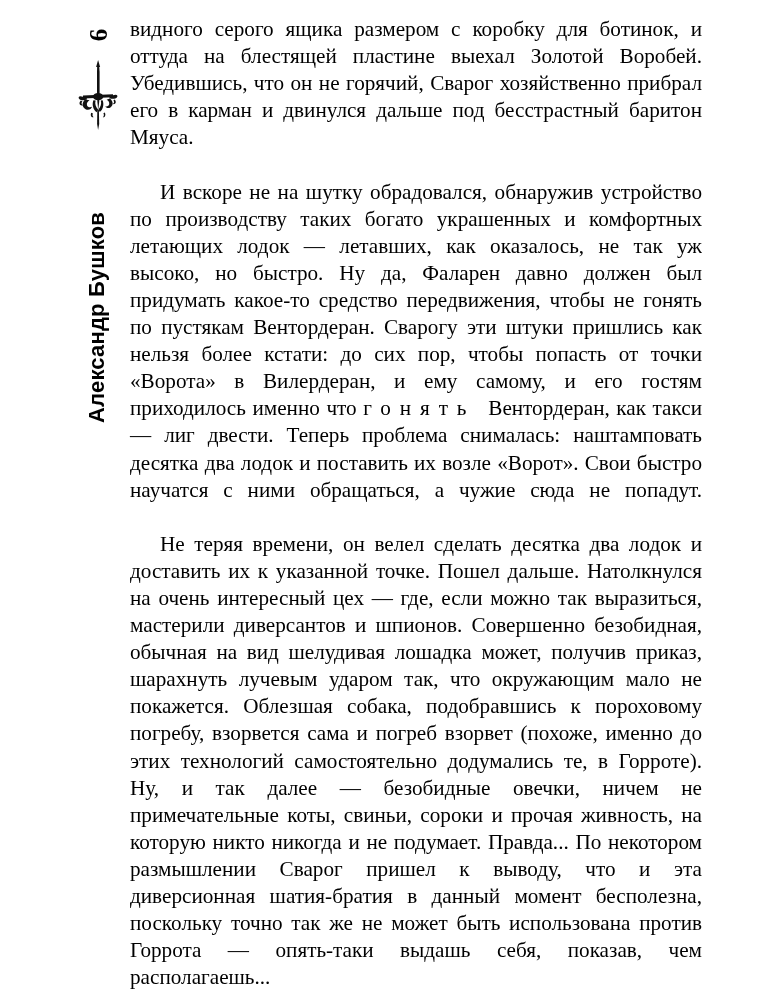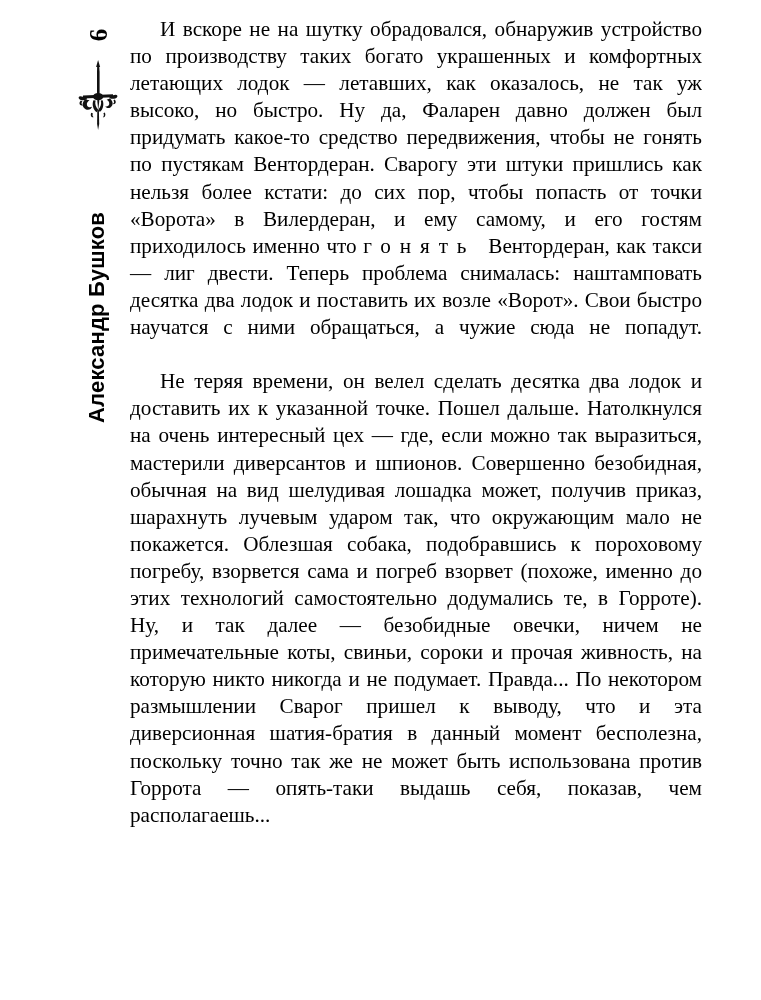--- a/index.html
+++ b/index.html
@@ -145,17 +145,18 @@
       </svg>
     </div>
 
     <div class="author-rail">
       <span class="author-name">Александр Бушков</span>
     </div>
 
   </div>
 
   <div class="textblock" id="textblock">
+      <p class="cont">видного серого ящика размером с коробку для ботинок, и оттуда на блестящей пластине выехал Золотой Воробей. Убедившись, что он не горячий, Сварог хозяйственно прибрал его в карман и двинулся дальше под бесстрастный баритон Мяуса.</p>
       <p>И вскоре не на шутку обрадовался, обнаружив устройство по производству таких богато украшенных и комфортных летающих лодок — летавших, как оказалось, не так уж высоко, но быстро. Ну да, Фаларен давно должен был придумать какое-то средство передвижения, чтобы не гонять по пустякам Вентордеран. Сварогу эти штуки пришлись как нельзя более кстати: до сих пор, чтобы попасть от точки «Ворота» в Вилердеран, и ему самому, и его гостям приходилось именно что <span class="sp">гонять</span> Вентордеран, как такси — лиг двести. Теперь проблема снималась: наштамповать десятка два лодок и поставить их возле «Ворот». Свои быстро научатся с ними обращаться, а чужие сюда не попадут.</p>
       <p>Не теряя времени, он велел сделать десятка два лодок и доставить их к указанной точке. Пошел дальше. Натолкнулся на очень интересный цех — где, если можно так выразиться, мастерили диверсантов и шпионов. Совершенно безобидная, обычная на вид шелудивая лошадка может, получив приказ, шарахнуть лучевым ударом так, что окружающим мало не покажется. Облезшая собака, подобравшись к пороховому погребу, взорвется сама и погреб взорвет (похоже, именно до этих технологий самостоятельно додумались те, в Горроте). Ну, и так далее — безобидные овечки, ничем не примечательные коты, свиньи, сороки и прочая живность, на которую никто никогда и не подумает. Правда... По некотором размышлении Сварог пришел к выводу, что и эта диверсионная шатия-братия в данный момент бесполезна, поскольку точно так же не может быть использована против Горрота — опять-таки выдашь себя, показав, чем располагаешь...</p>
     </div>
 
 </div>
 
 </body></html>

